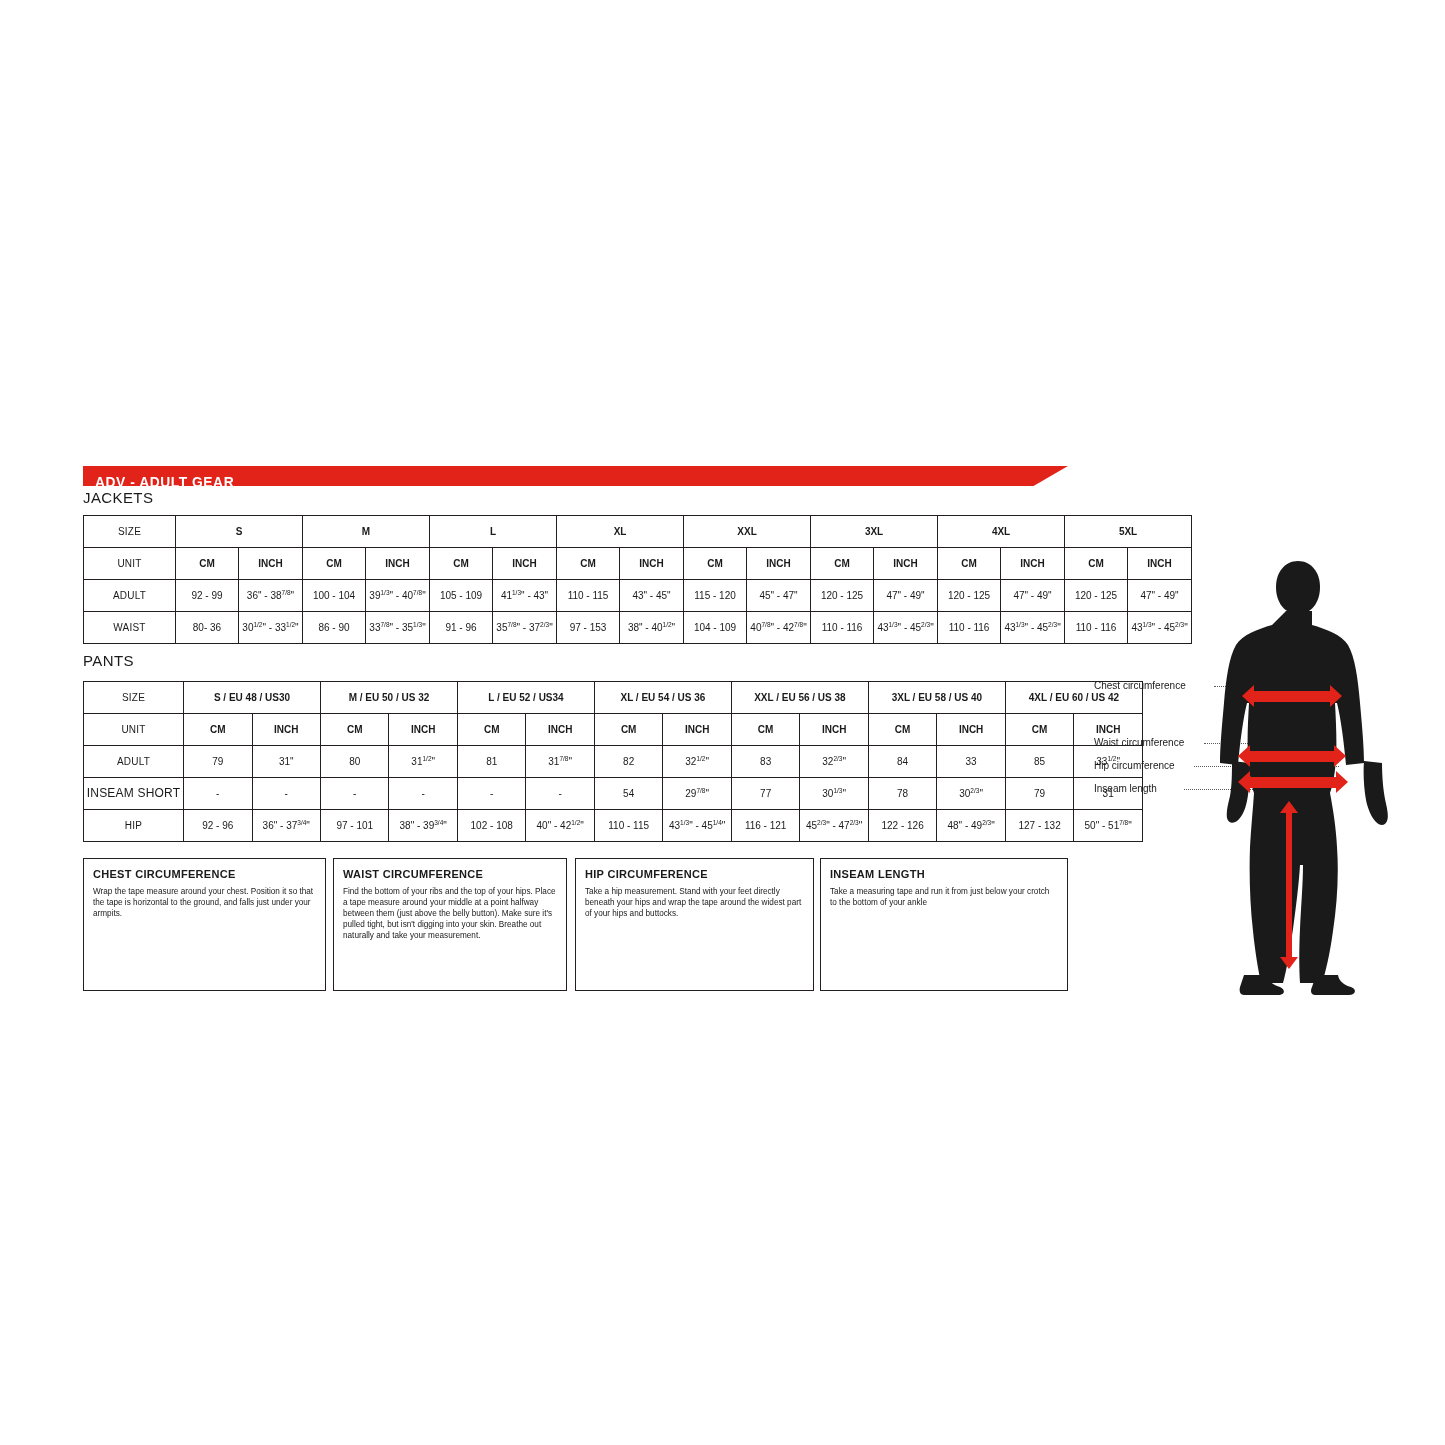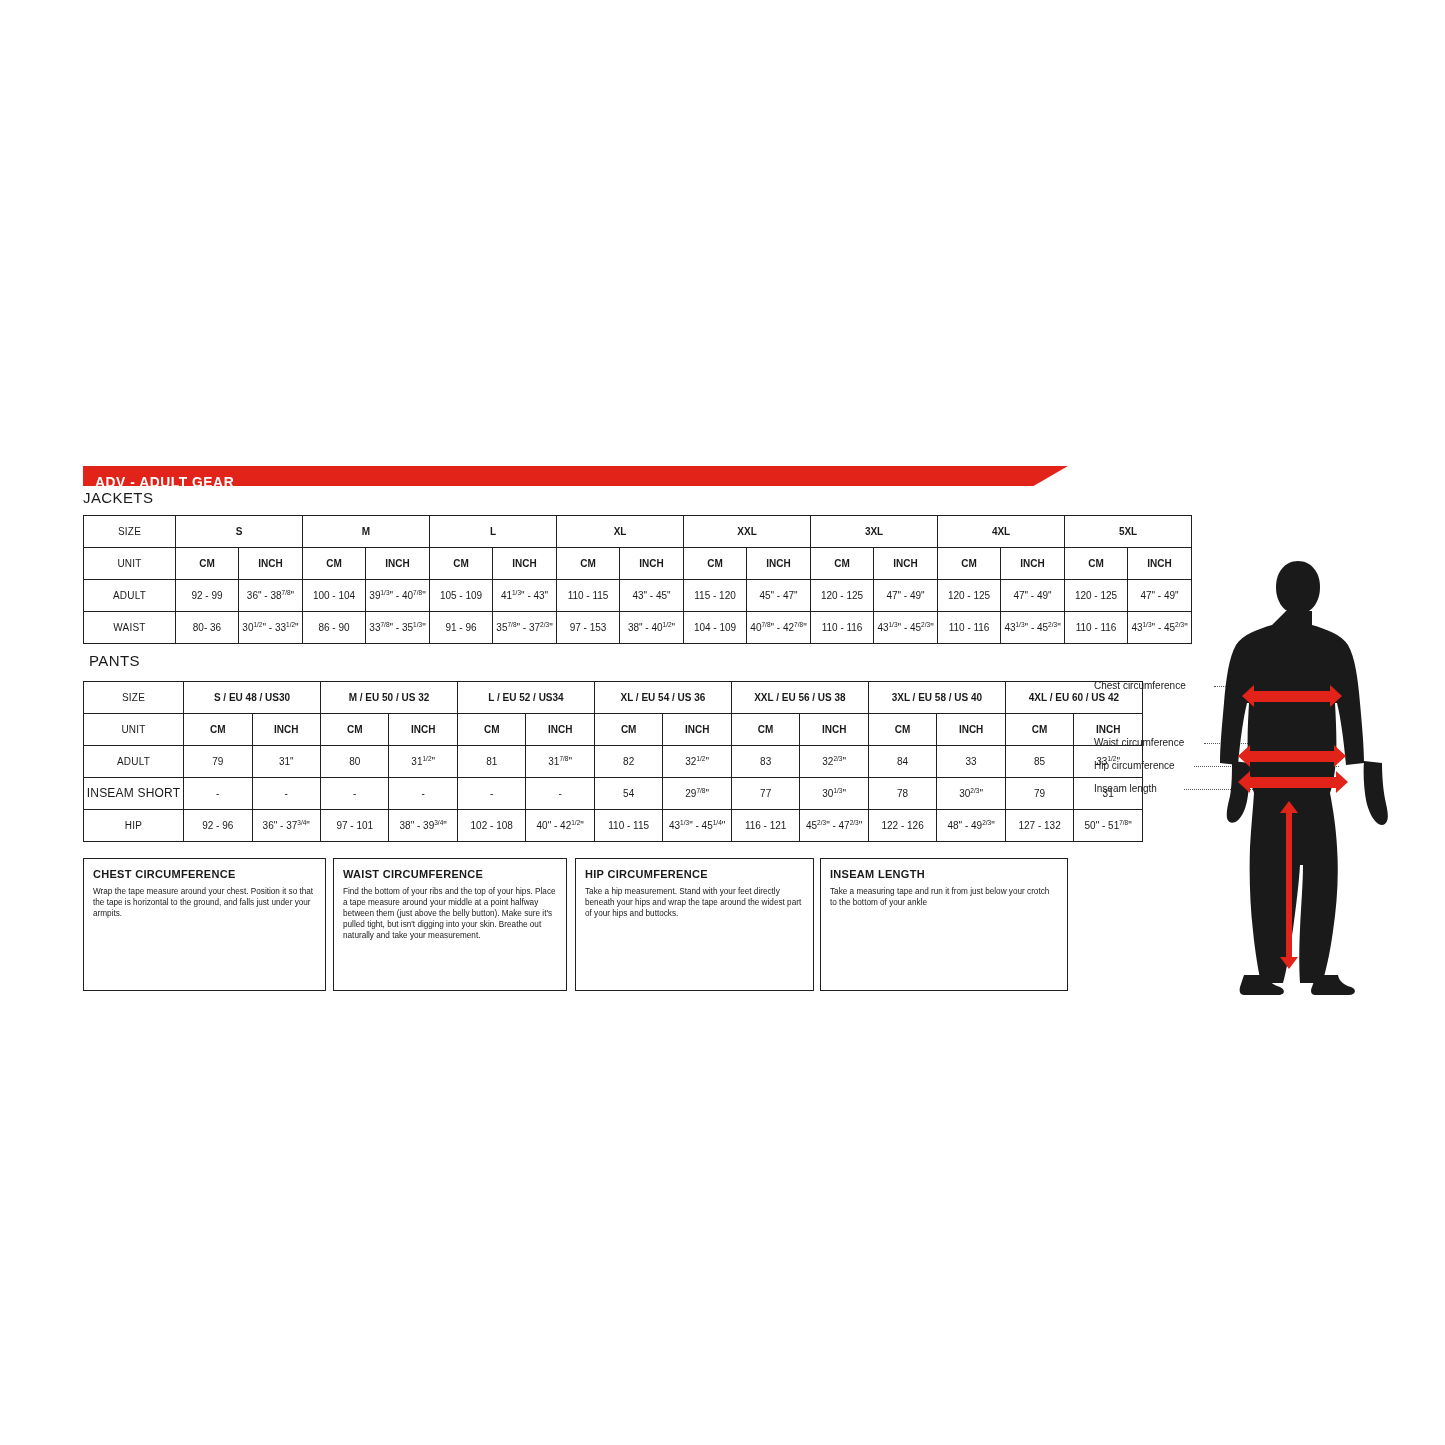--- a/index.html
+++ b/index.html
@@ -52,21 +52,21 @@
 
   
   .section-title {
     position: absolute;
     font-size: 15px;
     letter-spacing: 0.4px;
     color: #1a1a1a;
     font-weight: normal;
   }
   #jackets-title { left: 83px; top: 489px; }
-  #pants-title   { left: 83px; top: 652px; margin-left: 6px; }
+  #pants-title   { left: 83px; top: 652px; }
 
   
   table.sizing {
     position: absolute;
     border-collapse: collapse;
     table-layout: fixed;
     background: #fff;
   }
   table.sizing td {
     border: 1px solid #231f20;

